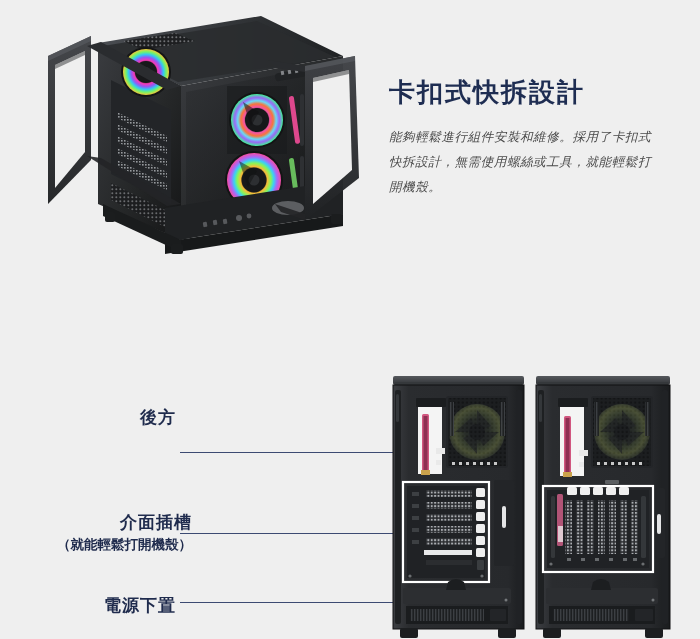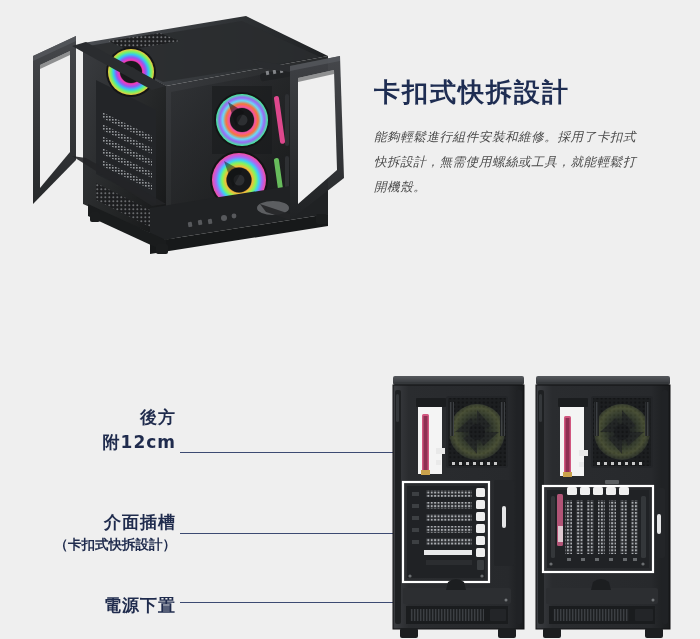--- a/index.html
+++ b/index.html
@@ -6,21 +6,21 @@
   html,body{margin:0;padding:0;}
   body{
     width:700px;height:639px;
     background:#efefef;
     font-family:"Liberation Sans","DejaVu Sans",sans-serif;
     overflow:hidden;position:relative;
   }
   .page{position:absolute;inset:0;background:#efefef;}
 
   
-  .top-section{position:absolute;left:0;top:0;width:636px;height:300px;padding-left:8px;}
+  .top-section{position:absolute;left:15px;top:0;width:636px;height:300px;padding-left:8px;}
 
   .hero-copy{position:absolute;left:374px;top:78px;width:300px;}
   .hero-title{
     font-size:26px;font-weight:700;letter-spacing:2px;
     color:#1e2d52;line-height:1.15;margin:0 0 16px 0;
     font-family:"DejaVu Sans","Liberation Sans",sans-serif;
   }
   .hero-body{
     font-size:12.5px;color:#4a4a4a;line-height:2.0;
     letter-spacing:.6px;margin:0;max-width:266px;
@@ -40,21 +40,21 @@
   .cl-line{
     font-family:"DejaVu Sans","Liberation Sans",sans-serif;
     font-weight:700;letter-spacing:1px;white-space:nowrap;
   }
   .cl-1 .cl-line{font-size:17px;line-height:1.45;}
   .cl-2 .cl-line{font-size:17px;line-height:1.45;}
   .cl-2 .cl-small{font-size:13.5px;letter-spacing:0;}
   .cl-3 .cl-line{font-size:17px;line-height:1.45;font-family:Liberation Mono, monospace;}
 
   .callout-1{right:220px;top:105px;}
-  .callout-2{right:220px;top:210px;}
+  .callout-2{right:204px;top:210px;}
   .callout-3{right:220px;top:295px;}
 
   .leader{position:absolute;height:1px;background:#3c4a72;}
   .leader-1{left:180px;top:152px;width:214px;}
   .leader-2{left:180px;top:233px;width:214px;}
   .leader-3{left:180px;top:302px;width:214px;}
 
   .cases{position:absolute;left:390px;top:76px;width:288px;height:263px;}
   .case-svg{display:block;}
   .case-a{position:absolute;left:0;top:0;}
@@ -225,26 +225,25 @@
       <p class="hero-body">能夠輕鬆進行組件安裝和維修。採用了卡扣式快拆設計，無需使用螺絲或工具，就能輕鬆打開機殼。</p>
     </div>
   </div>
 
   <div class="bottom-section">
 
     <div class="callouts">
 
       <div class="callout callout-1 cl-1">
         <div class="cl-line">後方</div>
-        <div class="cl-line">附12cm</div>
       </div>
 
       <div class="callout callout-2 cl-2">
         <div class="cl-line">介面插槽</div>
-        <div class="cl-line cl-small">（卡扣式快拆設計）</div>
+        <div class="cl-line cl-small">（就能輕鬆打開機殼）</div>
       </div>
 
       <div class="callout callout-3 cl-3">
         <div class="cl-line">電源下置</div>
       </div>
 
       <div class="leader leader-1"></div>
       <div class="leader leader-2"></div>
       <div class="leader leader-3"></div>
     </div>

